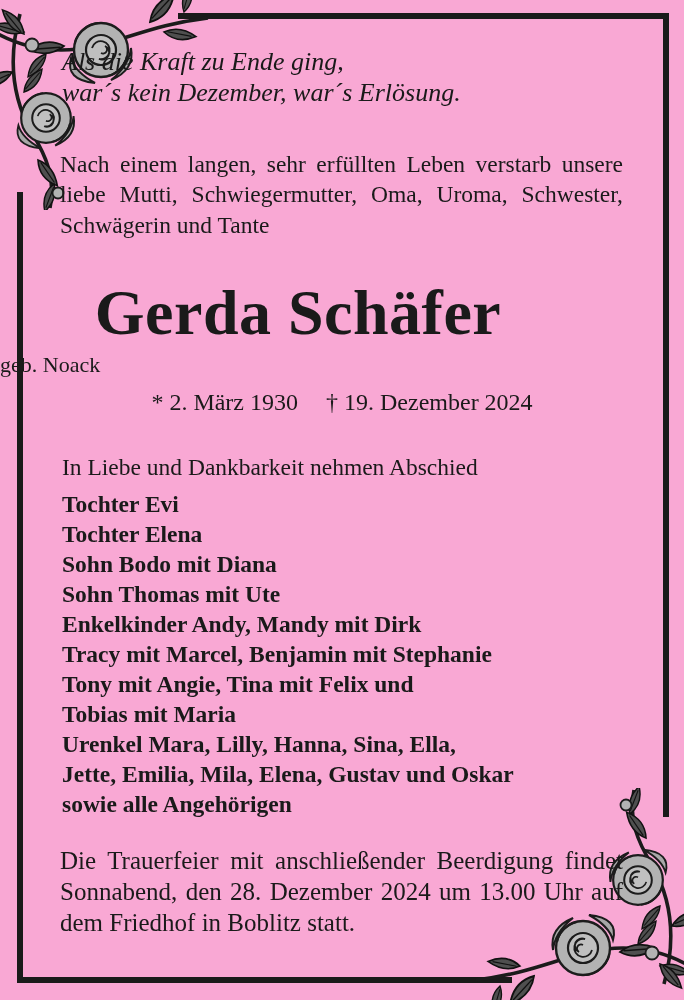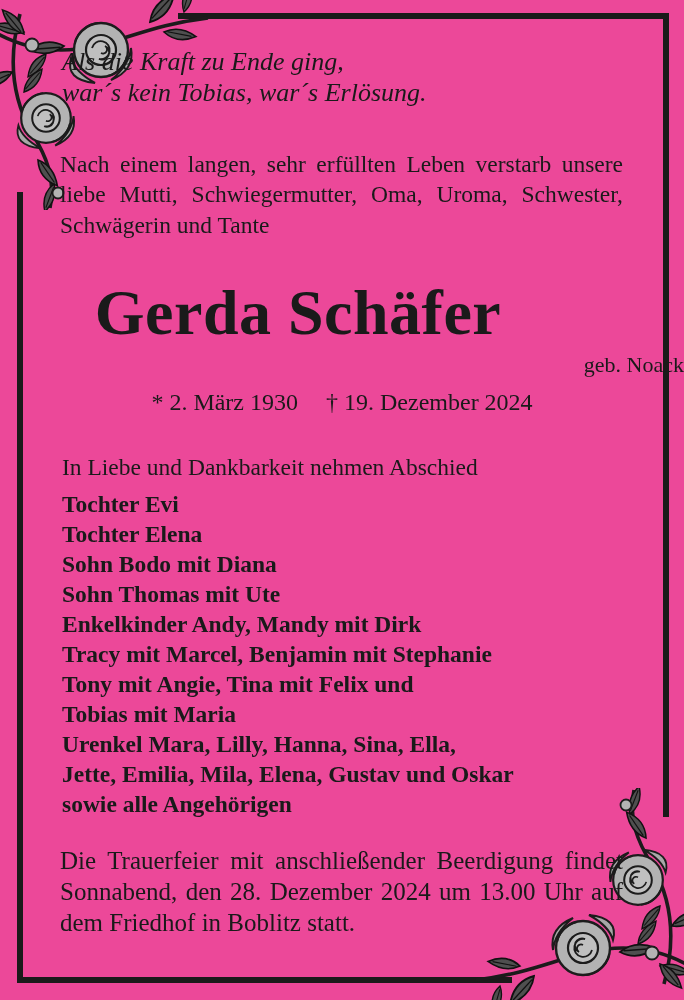--- a/index.html
+++ b/index.html
@@ -1,19 +1,19 @@
 <!DOCTYPE html>
 <html><head>
 <meta charset="utf-8">
 <style>
   html,body { margin:0; padding:0; background:#ffffff; }
   .page {
     position:relative;
     width:684px; height:1000px;
-    background:#ec4899;
+    background:#f9a8d4;
     color:#1a1a1a;
     font-family:"Liberation Serif", serif;
     overflow:hidden;
   }
   .bar { position:absolute; background:#1a1a1a; }
   #bar-top    { left:178px; top:13px;  width:491px; height:6px; }
   #bar-right  { left:663px; top:13px;  width:6px;   height:804px; }
   #bar-bottom { left:17px;  top:977px; width:495px; height:6px; }
   #bar-left   { left:17px;  top:192px; width:6px;   height:791px; }
 
@@ -26,21 +26,21 @@
     position:absolute; left:60px; top:149px; width:563px;
     font-size:23.5px; line-height:30.3px; text-align:justify;
   }
   .name {
     position:absolute; left:0; top:279px; width:596px;
     text-align:center; font-size:64px; font-weight:bold;
     letter-spacing:0.5px; line-height:68px;
   }
   .maiden {
     position:absolute; left:0; top:352px; width:684px;
-    text-align:right; font-size:22px;
+    text-align:left; font-size:22px;
   }
   .dates {
     position:absolute; left:0; top:389px; width:684px;
     display:flex; justify-content:center; gap:28px;
     font-size:24px;
   }
   .farewell {
     position:absolute; left:62px; top:454px;
     font-size:23.5px;
   }
@@ -122,21 +122,21 @@
     <use href="#leaf" transform="translate(26,94) rotate(-30) scale(0.9)"></use>
     <use href="#leaf" transform="translate(40,162) rotate(75) scale(1.0)"></use>
     <use href="#leaf" transform="translate(56,186) rotate(130) scale(0.9)"></use>
     <circle cx="60" cy="195" r="5.5" fill="#b3b3b3" stroke="#1c1c1c" stroke-width="1.8"></circle>
     <use href="#rose" transform="translate(103,52)"></use>
     <use href="#rose" transform="translate(48,120) scale(0.92)"></use>
   </svg>
 
   <div class="verse">
     <div>Als die Kraft zu Ende ging,</div>
-    <div>war´s kein Tobias, war´s Erlösung.</div>
+    <div>war´s kein Dezember, war´s Erlösung.</div>
   </div>
 
   <div class="intro">Nach einem langen, sehr erfüllten Leben verstarb unsere liebe Mutti, Schwiegermutter, Oma, Uroma, Schwester, Schwägerin und Tante</div>
 
   <div class="name">Gerda Schäfer</div>
   <div class="maiden">geb. Noack</div>
 
   <div class="dates">
     <span>* 2. März 1930</span>
     <span>† 19. Dezember 2024</span>

